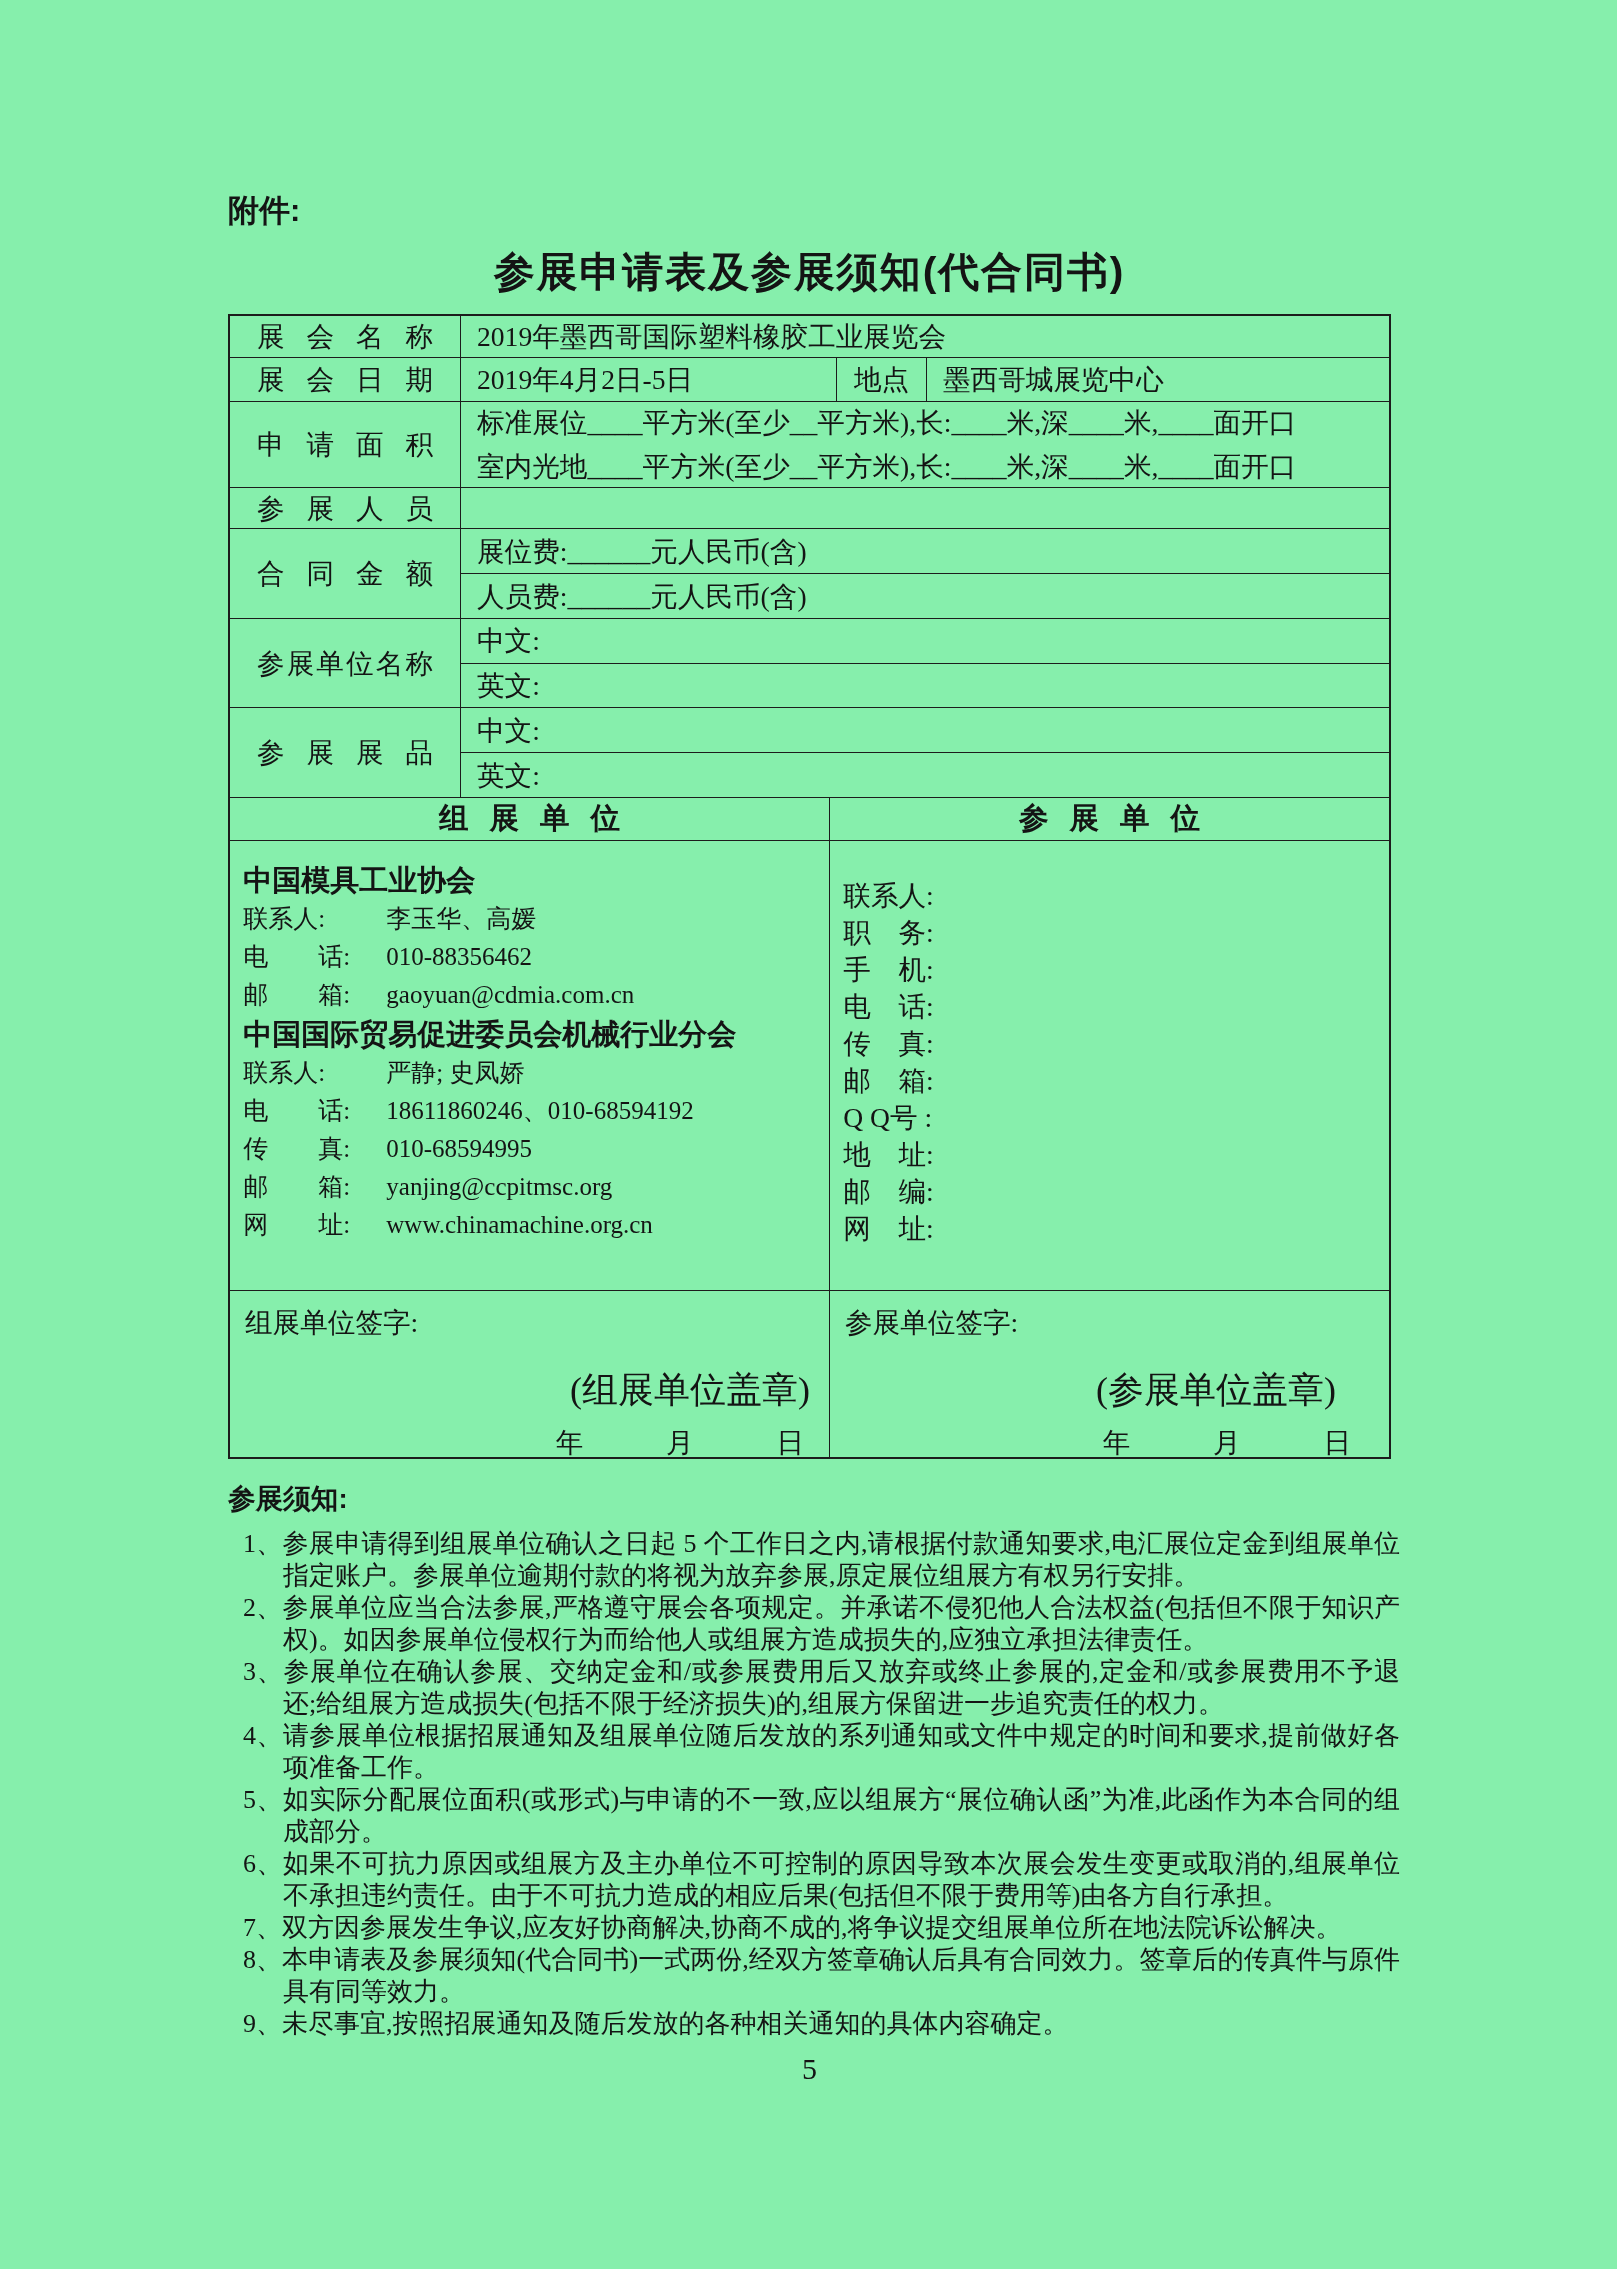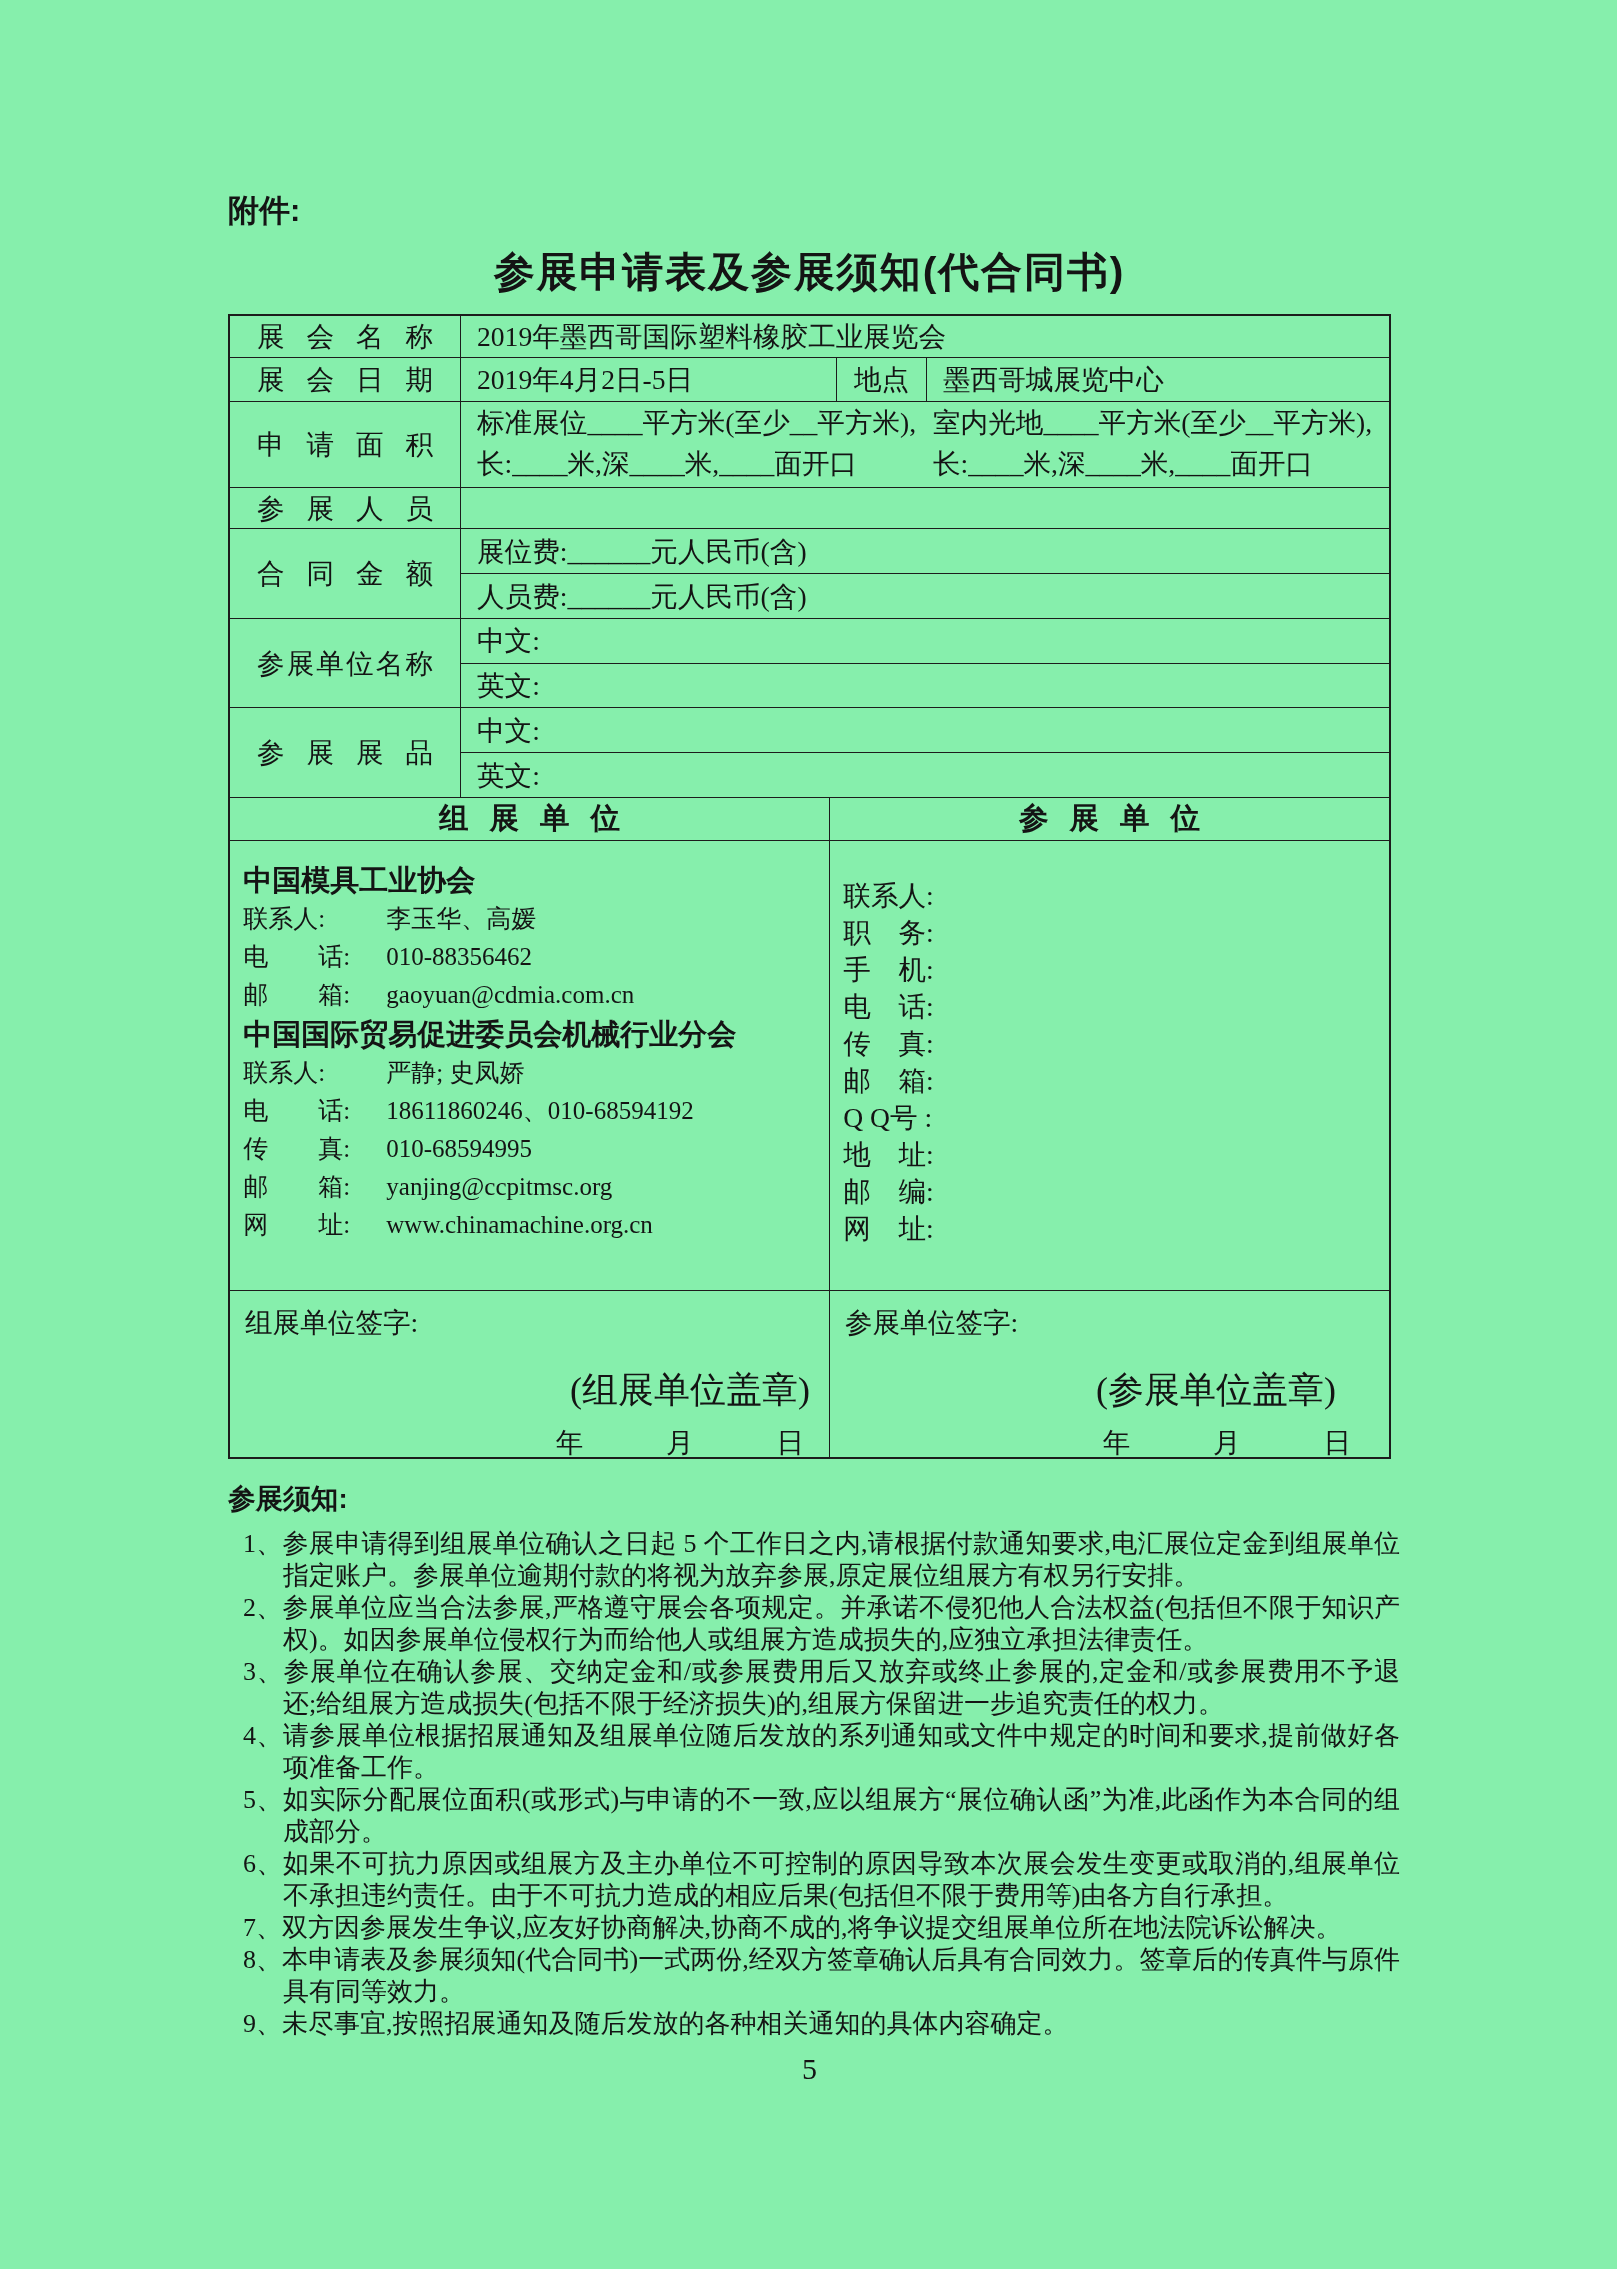--- a/index.html
+++ b/index.html
@@ -34,21 +34,21 @@
   .r5{height:90px;}
   .r6{height:89px;}
   .r7{height:90px;}
   .rhead{height:43px;}
   .rcontact{height:450px;}
   .rsig{height:166px;}
   .date-cell{width:376px;flex:0 0 376px;border-right:1.9px solid #1c1c1c;box-sizing:border-box;
     display:flex;align-items:center;padding-left:16px;}
   .loc-lab{width:90px;flex:0 0 90px;border-right:1.9px solid #1c1c1c;box-sizing:border-box;
     display:flex;align-items:center;justify-content:center;}
-  .area-cell{flex:1;display:flex;flex-direction:row;justify-content:flex-end;
+  .area-cell{flex:1;display:flex;flex-direction:column;justify-content:space-between;
     padding-left:16px;line-height:41px;box-sizing:border-box;}
   .stack{flex:1;display:flex;flex-direction:column;min-width:0;}
   .stack .sub{flex:1;display:flex;align-items:center;padding-left:16px;
     border-bottom:1.4px solid #1c1c1c;box-sizing:border-box;}
   .stack .sub:last-child{border-bottom:none;}
   .cbx{display:inline-block;width:25px;height:25px;border:1.9px solid #1c1c1c;
     vertical-align:-2.9px;margin-left:8.6px;box-sizing:border-box;background:#fff;}
   .gap-label{margin-left:34px;}
 
   .hcell-l{width:600px;flex:0 0 600px;border-right:1.9px solid #1c1c1c;box-sizing:border-box;

